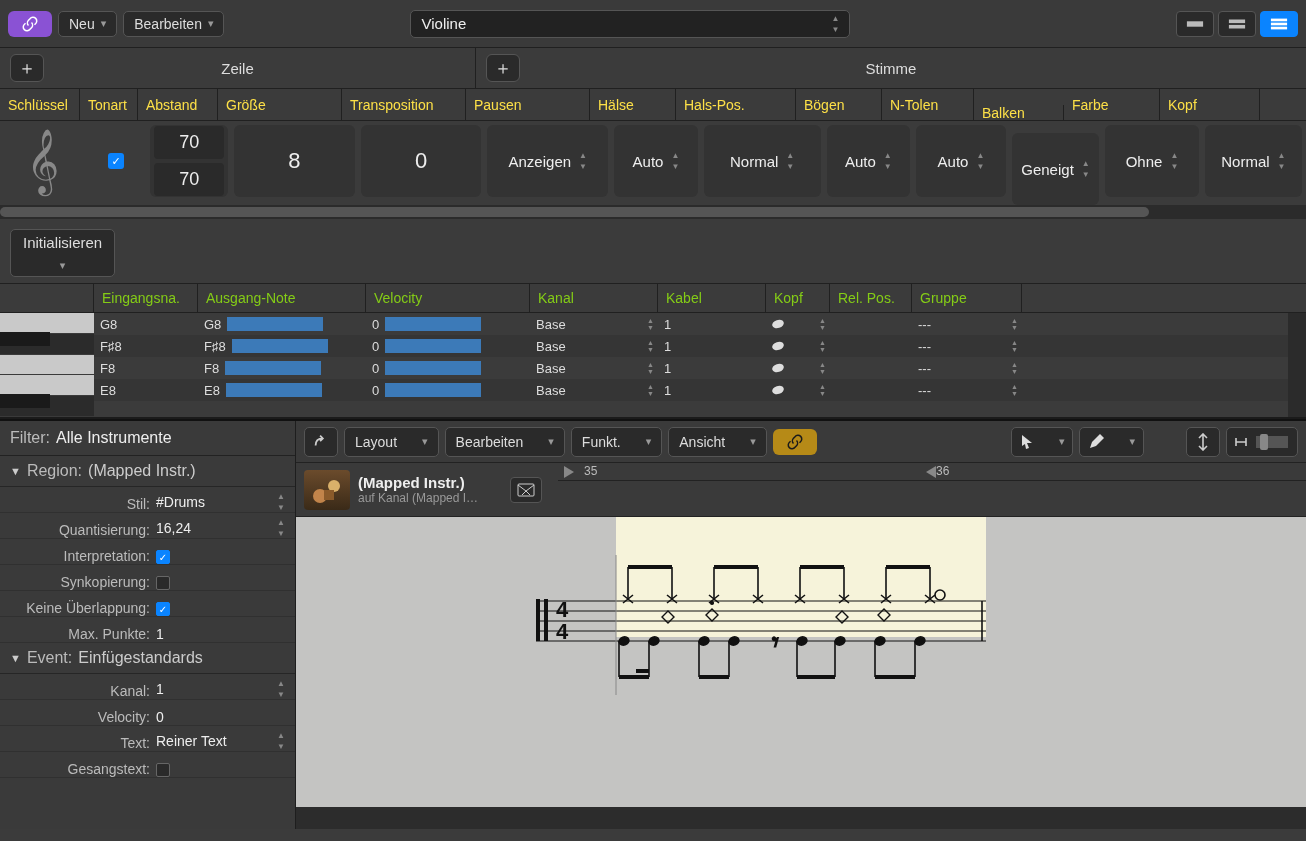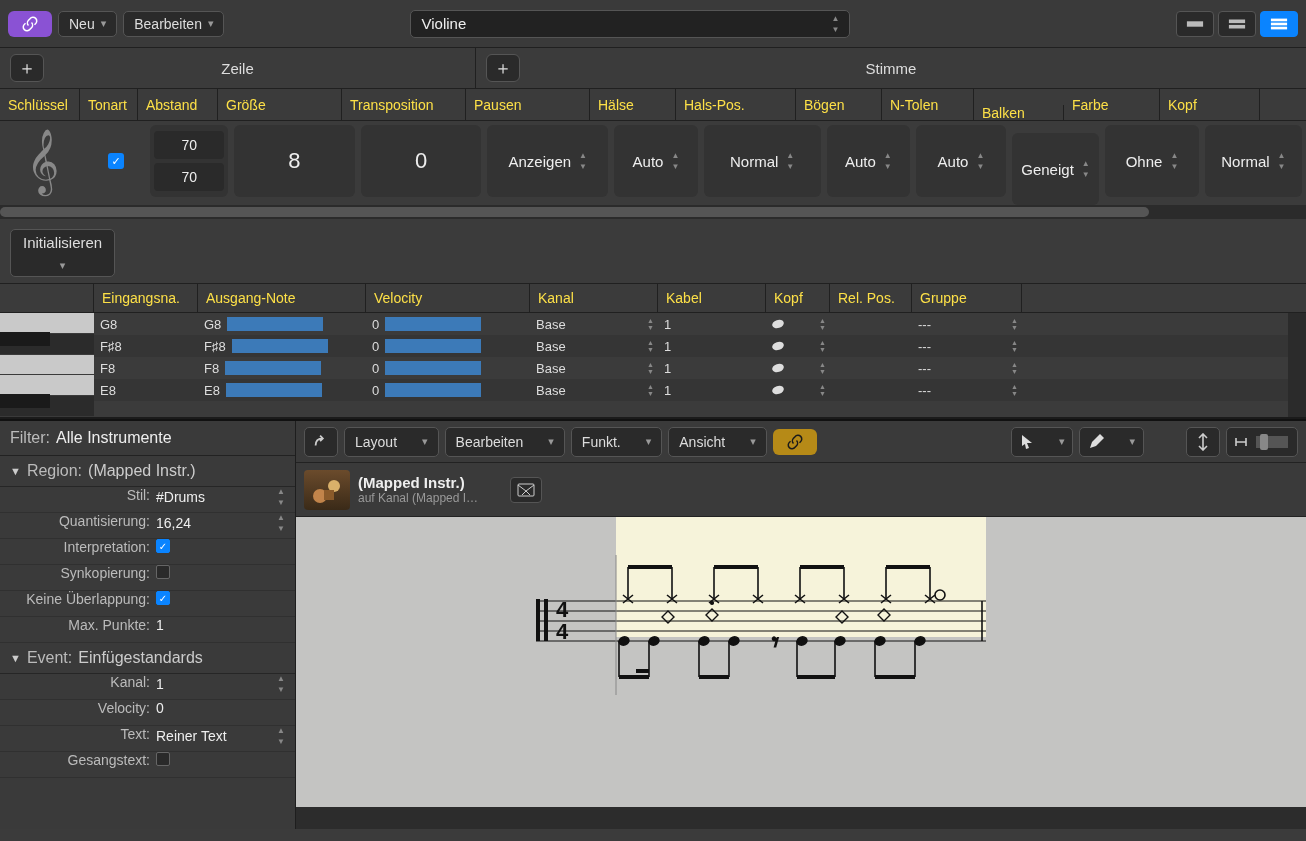--- a/index.html
+++ b/index.html
@@ -26,38 +26,38 @@
 .plus-btn{position:absolute;left:10px;width:34px;height:28px;background:#2a2a2a;border:1px solid #555;border-radius:6px;display:flex;align-items:center;justify-content:center;color:#ddd;font-size:18px;}
 
 
 .param-header{display:flex;border-bottom:1px solid #202020;height:32px;align-items:stretch;}
 .param-header > div{border-right:1px solid #202020;display:flex;align-items:center;padding:0 8px;color:#fde047;font-size:14px;}
 .param-values{display:flex;height:80px;align-items:center;gap:6px;padding:4px 4px;}
 .cell{background:#333;border-radius:6px;height:72px;display:flex;align-items:center;justify-content:center;color:#eee;font-size:15px;}
 .cell.sel{position:relative;}
 .ud{display:flex;flex-direction:column;gap:2px;margin-left:8px;font-size:8px;color:#888;}
 .split{display:flex;flex-direction:column;width:100%;gap:4px;padding:4px;}
-.split div{background:#2a2a2a;border-radius:4px;text-align:center;padding:6px 0;font-size:14px;}
+.split div{background:#2a2a2a;border-radius:4px;text-align:center;padding:6px 0;font-size:18px;}
 .treble-clef{font-size:56px;color:#888;line-height:56px;font-family:serif;}
 .chk{width:16px;height:16px;background:#0a84ff;border-radius:3px;display:flex;align-items:center;justify-content:center;color:#fff;font-size:11px;}
 
 
 .w-schluessel{width:80px;} .w-tonart{width:58px;} .w-abstand{width:80px;} .w-groesse{width:124px;} .w-trans{width:124px;}
 .w-pausen{width:124px;} .w-haelse{width:86px;} .w-halspos{width:120px;} .w-boegen{width:86px;} .w-ntolen{width:92px;} .w-balken{width:90px;margin-top:16px;} .w-farbe{width:96px;} .w-kopf{width:100px;}
 
 
 .hscroll{height:14px;background:#2b2b2b;position:relative;margin:4px 0;}
 .hscroll .track{position:absolute;inset:2px;background:#2b2b2b;}
 .hscroll .thumb{position:absolute;left:0;top:2px;height:10px;width:88%;background:#555;border-radius:5px;}
 
 
 .init-row{padding:6px 10px;}
 .init-btn{display:inline-flex;align-items:center;gap:8px;background:#2a2a2a;border:1px solid #555;border-radius:5px;padding:4px 12px;color:#ddd;font-size:15px;flex-direction:column;}
 .map-header{display:flex;height:30px;border-top:1px solid #202020;border-bottom:1px solid #202020;}
-.map-header > div{border-right:1px solid #202020;display:flex;align-items:center;padding:0 8px;color:#fde047;font-size:14px;}
+.map-header > div{border-right:1px solid #202020;display:flex;align-items:center;padding:0 8px;color:#84cc16;font-size:14px;}
 .map-body{display:flex;height:106px;overflow:hidden;border-bottom:2px solid #1b1b1b;}
 .piano{width:94px;background:#555;display:flex;flex-direction:column;}
 .pk{flex:1;border-bottom:1px solid #3a3a3a;position:relative;}
 .pk.white{background:#c9c9c9;}
 .pk.black{background:#2b2b2b;}
 .piano .blackkey{position:absolute;left:0;width:50px;height:14px;background:#1a1a1a;}
 .map-rows{flex:1;display:flex;flex-direction:column;}
 .map-row{display:flex;height:22px;align-items:center;color:#ddd;font-size:13px;}
 .map-row:nth-child(odd){background:#3b3b3b;}
 .map-row:nth-child(even){background:#353535;}
@@ -74,21 +74,21 @@
 .bottom{display:flex;height:410px;border-top:2px solid #111;}
 
 
 .inspector{width:296px;background:#3a3a3a;border-right:1px solid #1e1e1e;display:flex;flex-direction:column;}
 .filter-bar{padding:8px 10px;border-bottom:1px solid #222;font-size:16px;display:flex;gap:6px;}
 .filter-bar .lab{color:#bbb;}
 .filter-bar .val{color:#eee;}
 .insp-sec-hdr{display:flex;align-items:center;gap:6px;padding:6px 10px;font-size:16px;border-bottom:1px solid #262626;}
 .tri{font-size:11px;color:#ccc;}
 .insp-rows{display:flex;flex-direction:column;}
-.irow{display:flex;align-items:flex-start;height:26px;padding:0 10px;border-bottom:1px solid #303030;}
+.irow{display:flex;align-items:flex-end;height:26px;padding:0 10px;border-bottom:1px solid #303030;}
 .irow .k{width:146px;text-align:right;color:#bbb;padding-right:6px;font-size:14px;}
 .irow .v{flex:1;color:#eee;font-size:14px;display:flex;align-items:center;gap:6px;}
 .mini-chk{width:14px;height:14px;border:1px solid #666;border-radius:2px;background:#2a2a2a;}
 .mini-chk.on{background:#0a84ff;border-color:#0a84ff;display:flex;align-items:center;justify-content:center;color:#fff;font-size:10px;}
 .irow .ud{margin-left:auto;}
 
 
 .score-pane{flex:1;display:flex;flex-direction:column;}
 .score-tb{display:flex;align-items:center;gap:6px;padding:4px 8px;background:#3a3a3a;border-bottom:1px solid #222;height:42px;}
 .sq-btn{width:34px;height:30px;background:#2a2a2a;border:1px solid #555;border-radius:5px;display:flex;align-items:center;justify-content:center;}
@@ -561,20 +561,30 @@
             <svg width="60" height="16" viewBox="0 0 60 16">
               <path d="M4 8 L14 8 M4 4 L4 12 M14 4 L14 12" stroke="#ccc" stroke-width="1.6"></path>
               <path d="M24 2 L56 2 L56 14 L24 14 Z" fill="#555"></path>
               <rect x="28" y="0" width="8" height="16" rx="2" fill="#888"></rect>
             </svg>
           </div>
       </div>
     </div>
 
     <div class="track-header">
+      <div class="ruler-overlay">
+        <svg width="10" height="12" style="position:absolute;left:6px;top:3px" viewBox="0 0 10 12">
+            <path d="M0 0 L10 6 L0 12 Z" fill="#888"></path>
+          </svg>
+        <span style="left:26px;top:1px;">35</span>
+        <span style="left:378px;top:1px;">36</span>
+        <svg width="10" height="12" style="position:absolute;left:368px;top:3px" viewBox="0 0 10 12">
+            <path d="M10 0 L0 6 L10 12 Z" fill="#888"></path>
+          </svg>
+      </div>
       <div style="display:flex;align-items:center;width:262px;">
         <div class="icn">
             <svg width="34" height="28" viewBox="0 0 34 28">
               <circle cx="10" cy="20" r="7" fill="#c2844a"></circle>
               <circle cx="24" cy="10" r="6" fill="#d9b06a"></circle>
               <rect x="14" y="14" width="10" height="10" fill="#8a5a2a"></rect>
             </svg>
           </div>
         <div>
           <div class="track-title">(Mapped Instr.)</div>

